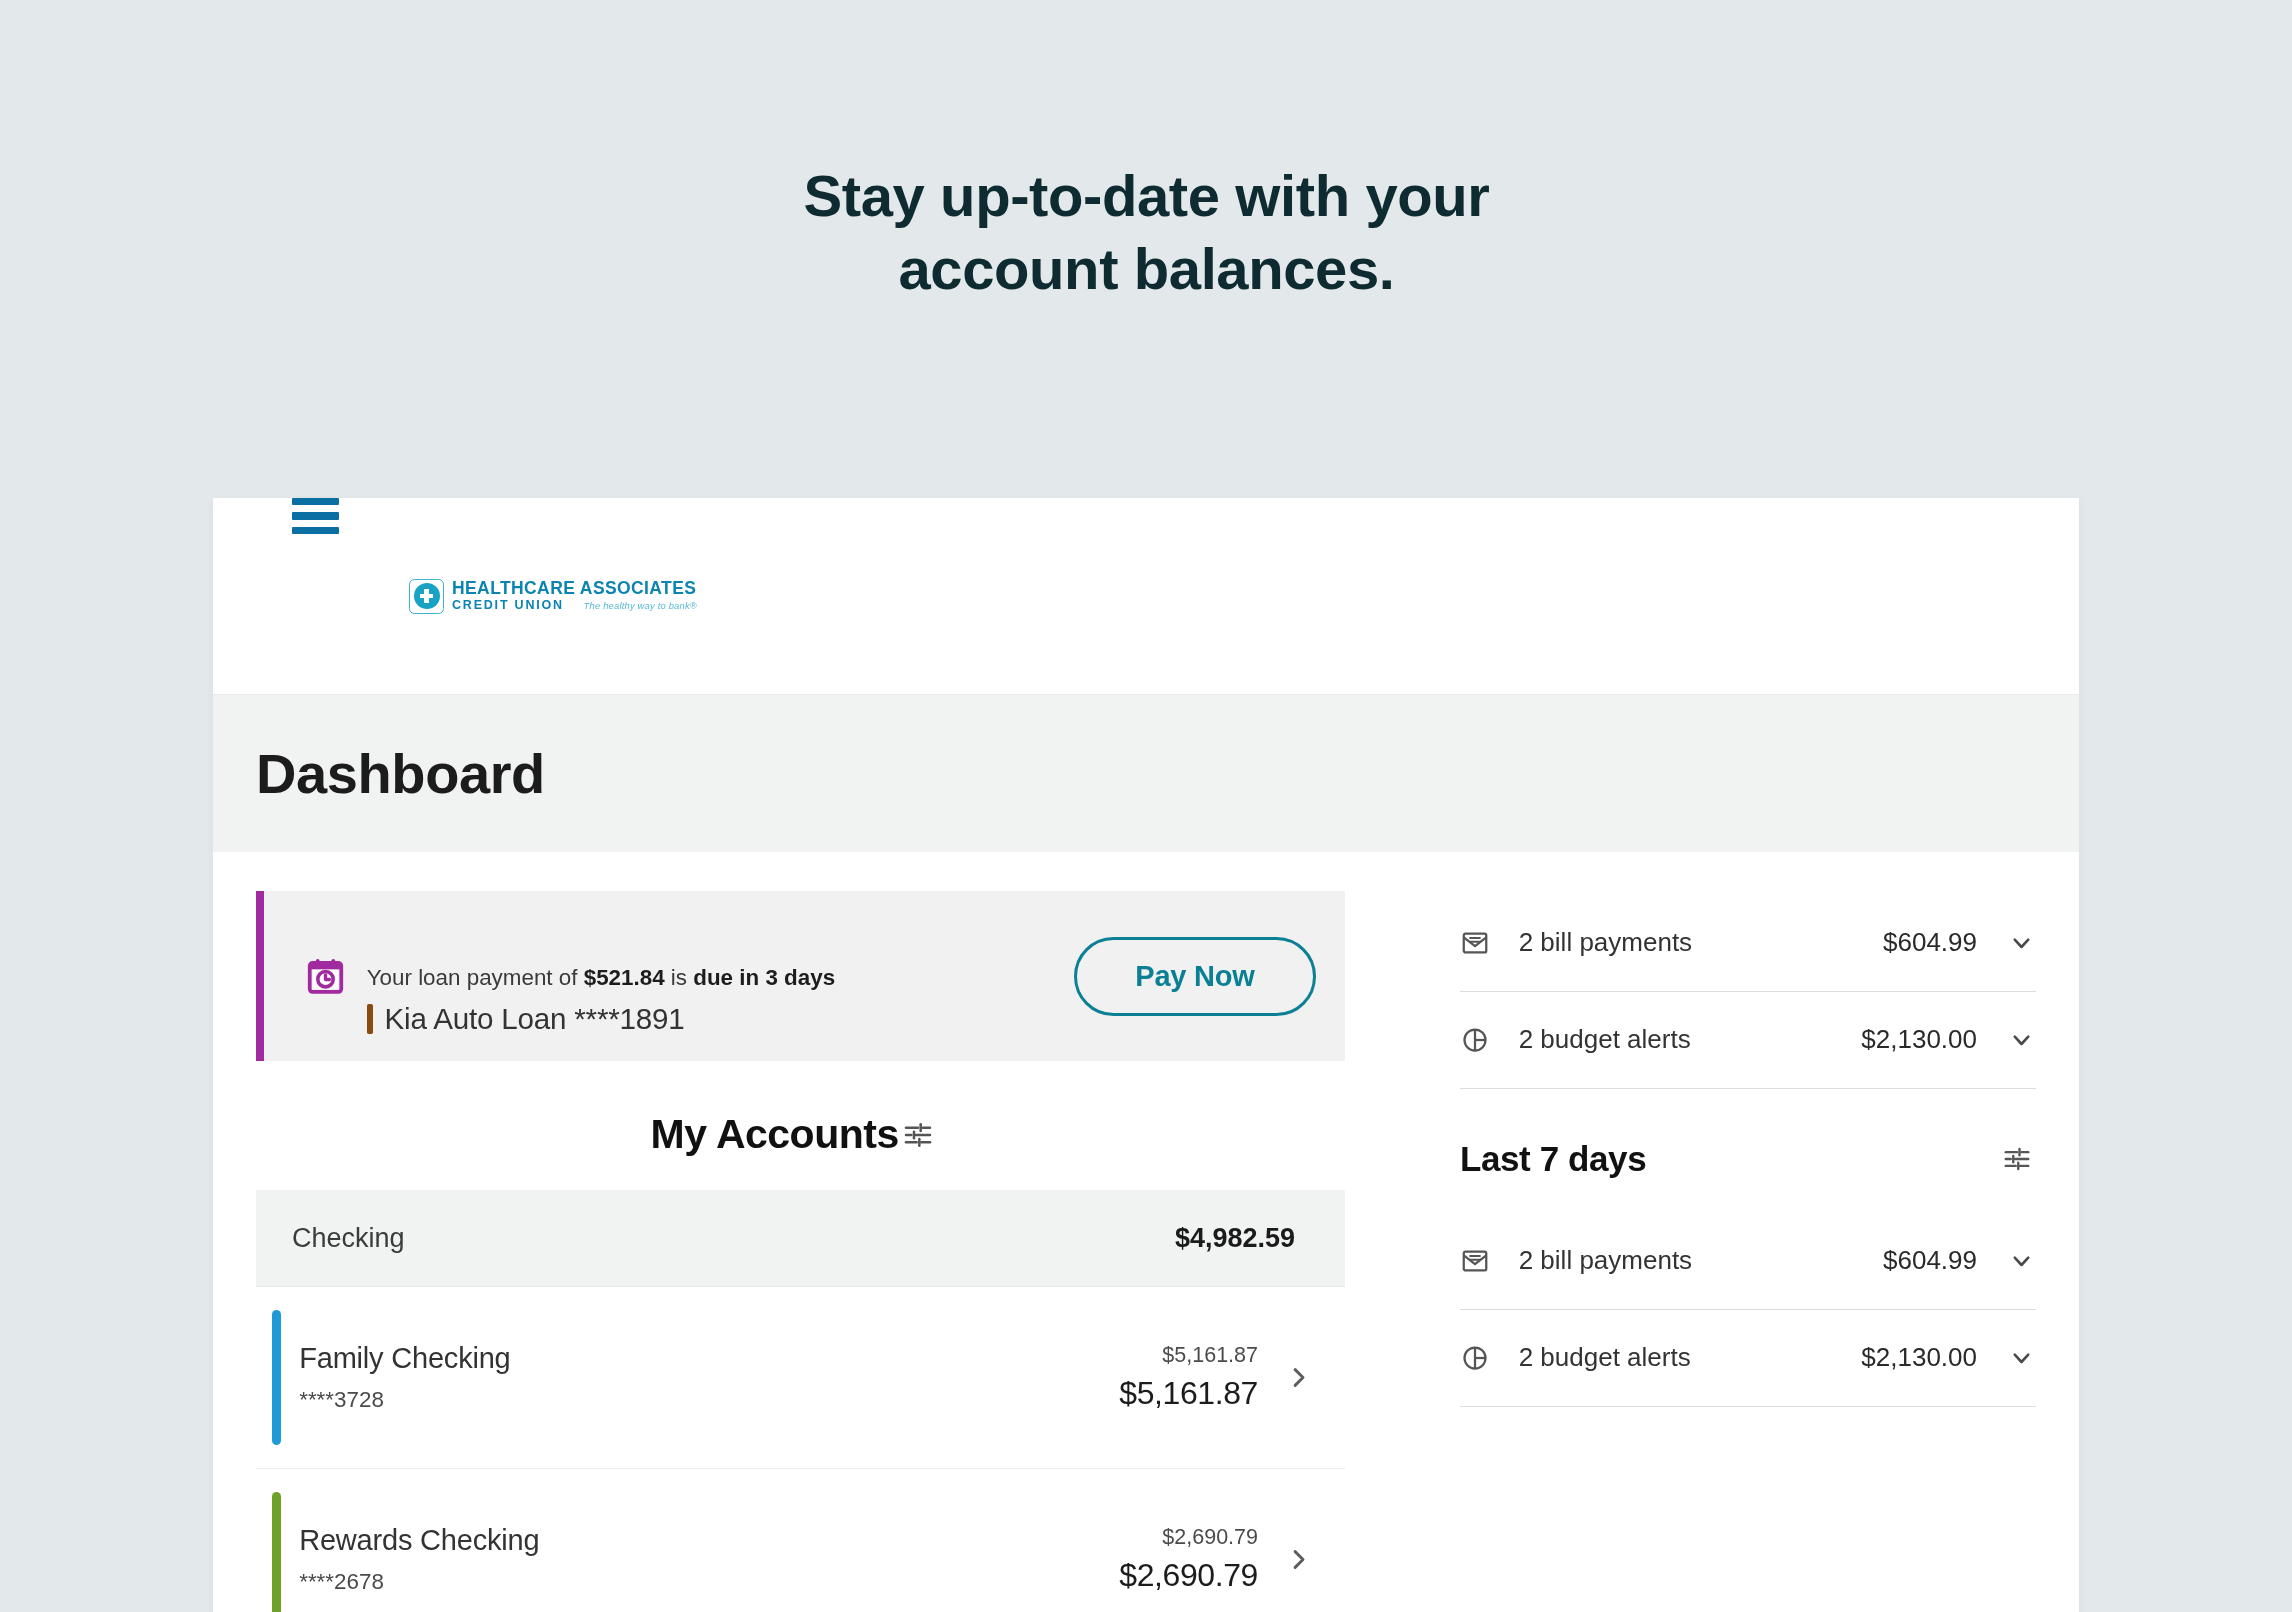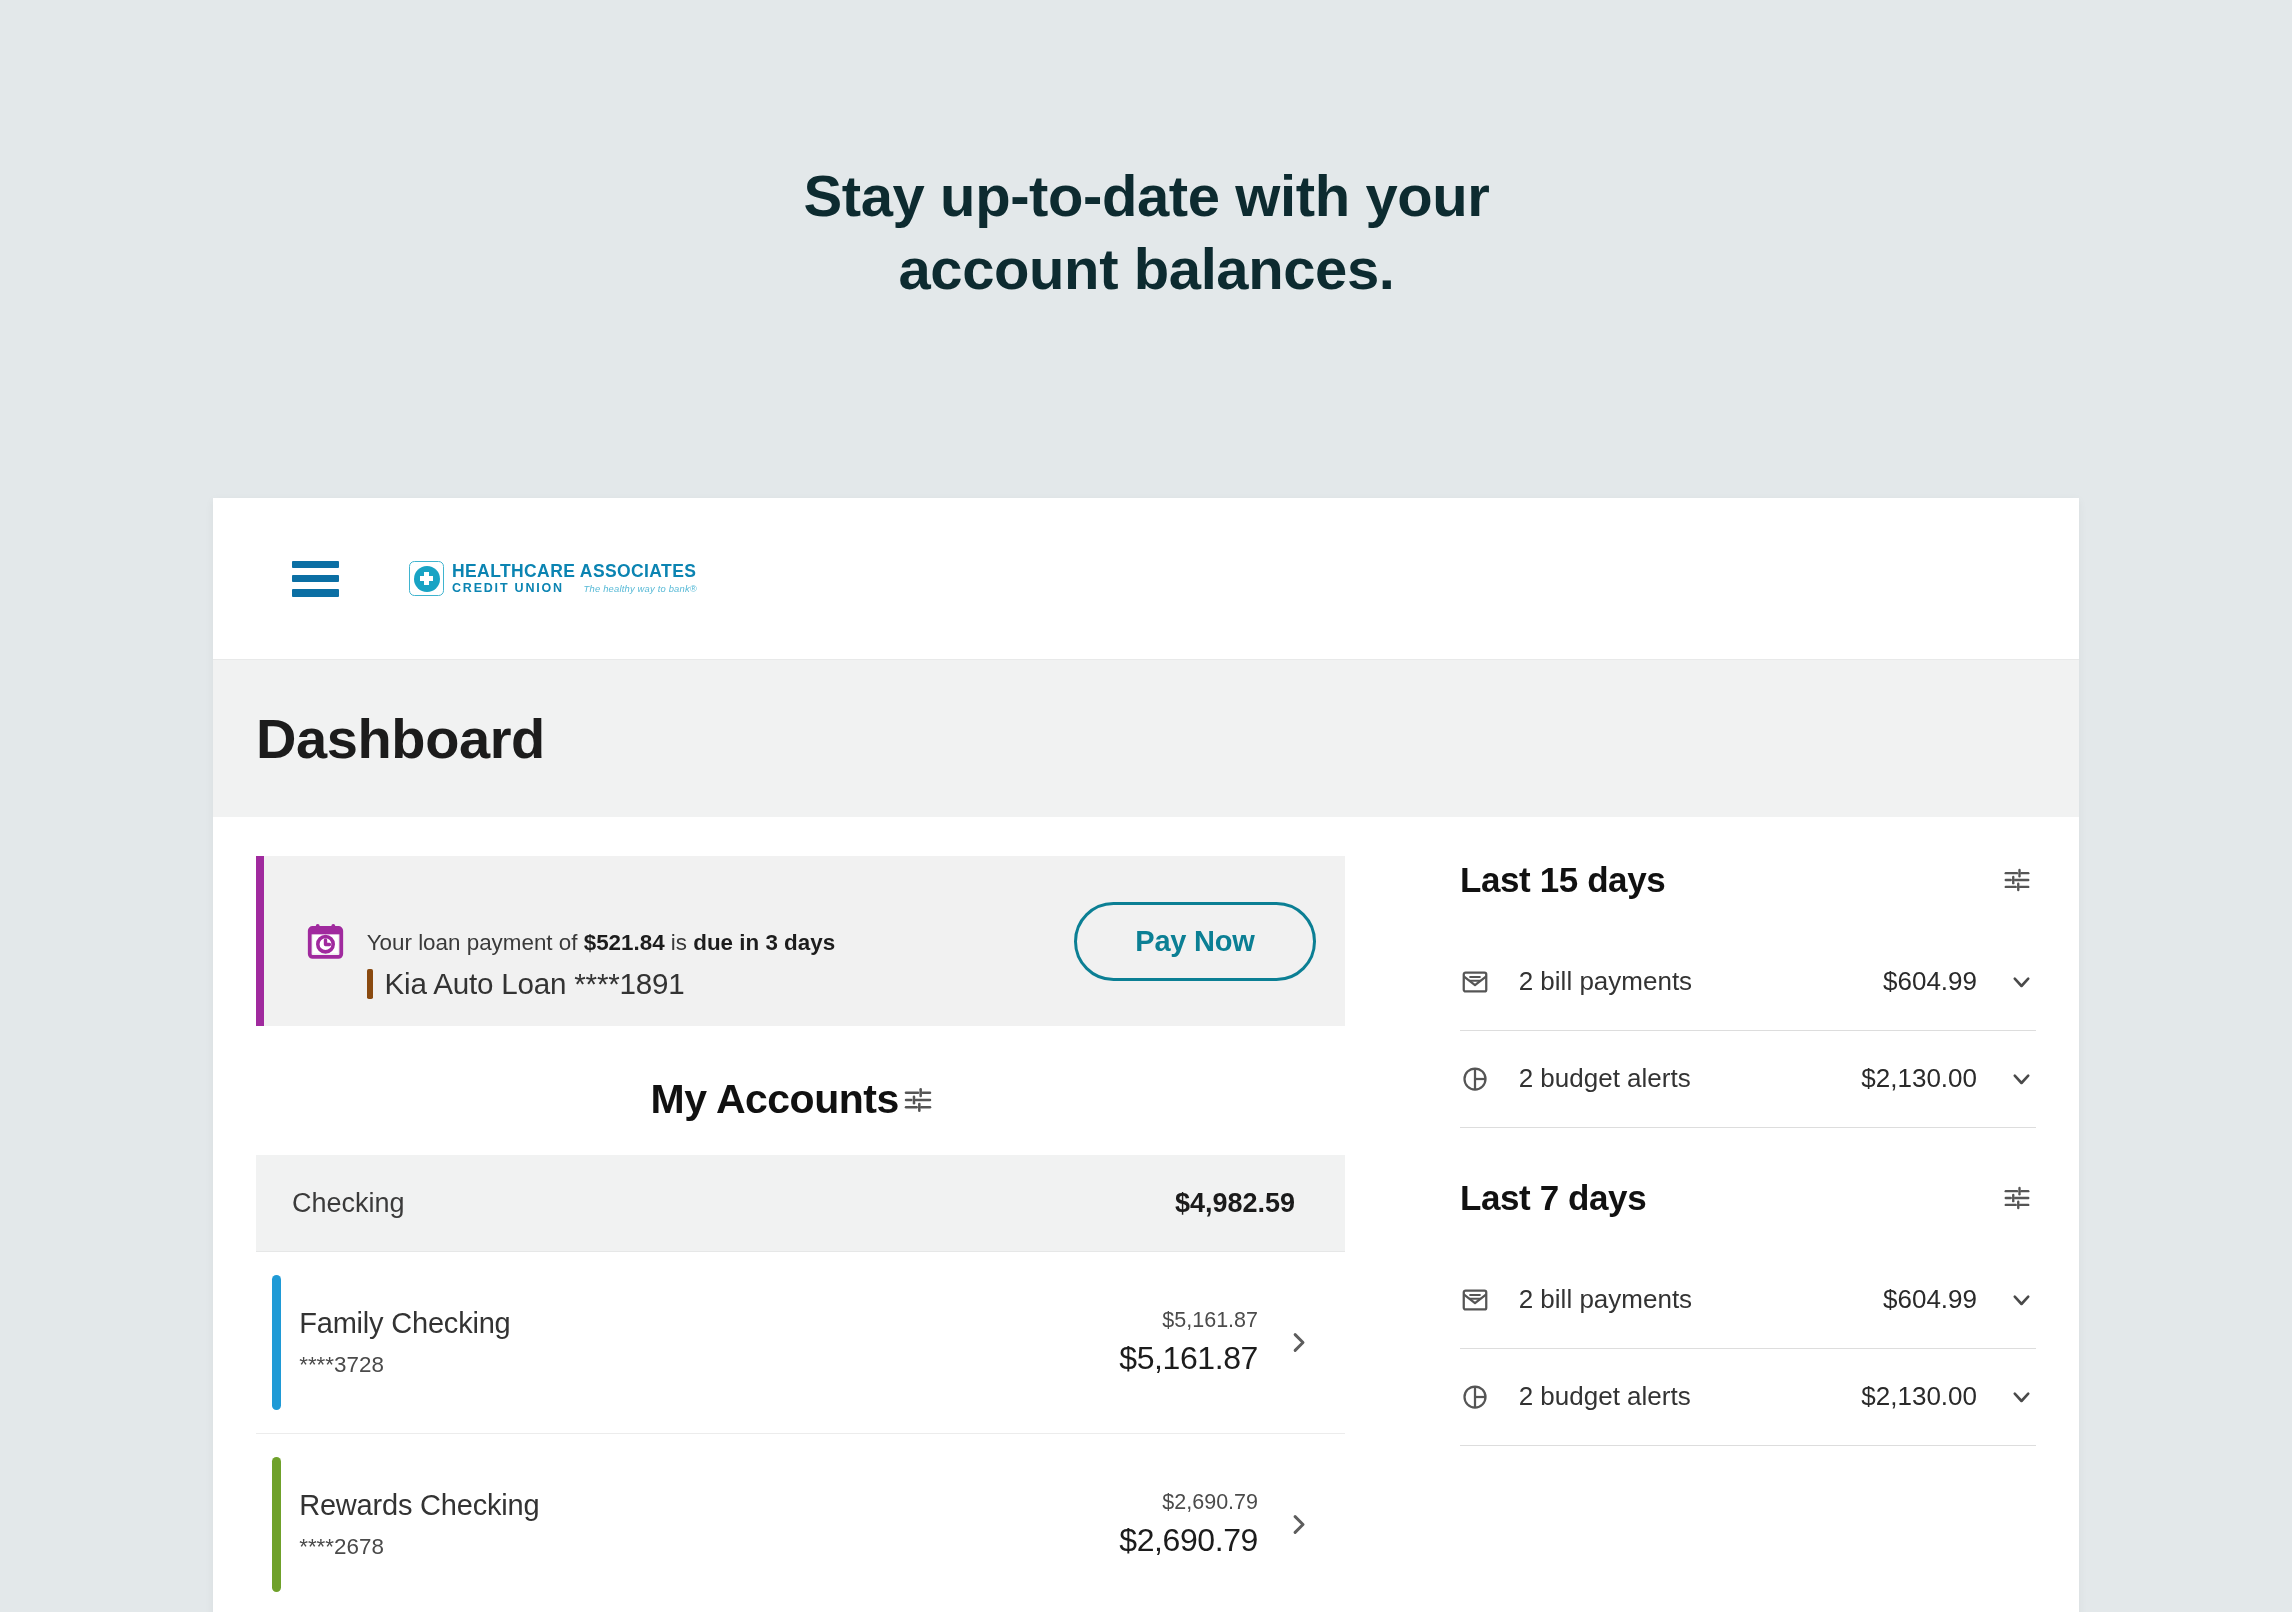--- a/index.html
+++ b/index.html
@@ -37,24 +37,23 @@
     position: absolute;
     left: 213px;
     top: 498px;
     width: 1866px;
     background: #ffffff;
     box-shadow: 0 1.8px 9px rgba(0,0,0,0.05);
   }
 
   
   .topbar {
-    height: 161px;
+    height: 196px;
     background: #ffffff;
     display: flex;
-    align-items: center;
     padding-left: 43px;
   }
   .hamburger {
     width: 47px;
     height: 36px;
     display: flex;
     flex-direction: column;
     justify-content: space-between;
     cursor: pointer;
     margin-left: 36px;
@@ -505,38 +504,20 @@
                 <polyline points="9 5 16 12 9 19"></polyline>
               </svg>
           </div>
         </div>
       </div>
     </div>
 
     <div class="col-right">
 
       <div class="panel">
-        <div class="panel-head">
-          <div class="panel-title">Last 15 days</div>
-          <button class="tune-btn">
-            <span>
-              <svg width="30" height="30" viewBox="0 0 24 24" fill="none" stroke="#555555" stroke-width="1.9" stroke-linecap="round">
-                <line x1="3" y1="6.5" x2="12" y2="6.5"></line>
-                  <line x1="15.5" y1="6.5" x2="21" y2="6.5"></line>
-                  <line x1="14" y1="4" x2="14" y2="9"></line>
-                <line x1="3" y1="12" x2="7" y2="12"></line>
-                  <line x1="10.5" y1="12" x2="21" y2="12"></line>
-                  <line x1="9" y1="9.5" x2="9" y2="14.5"></line>
-                <line x1="3" y1="17.5" x2="11" y2="17.5"></line>
-                  <line x1="14.5" y1="17.5" x2="21" y2="17.5"></line>
-                  <line x1="13" y1="15" x2="13" y2="20"></line>
-              </svg>
-            </span>
-          </button>
-        </div>
 
         <div class="panel-row">
           <div class="pr-icon">
             <svg width="30" height="30" viewBox="0 0 24 24" fill="none" stroke="#555555" stroke-width="1.8" stroke-linejoin="round">
               <rect x="3" y="4.5" width="18" height="15" rx="1.4"></rect>
               <path d="M3 7.5l9 7 9-7"></path>
               <line x1="7.5" y1="8" x2="16.5" y2="8" stroke-width="1.6"></line>
               <line x1="7.5" y1="11" x2="16.5" y2="11" stroke-width="1.6"></line>
             </svg>
           </div>

